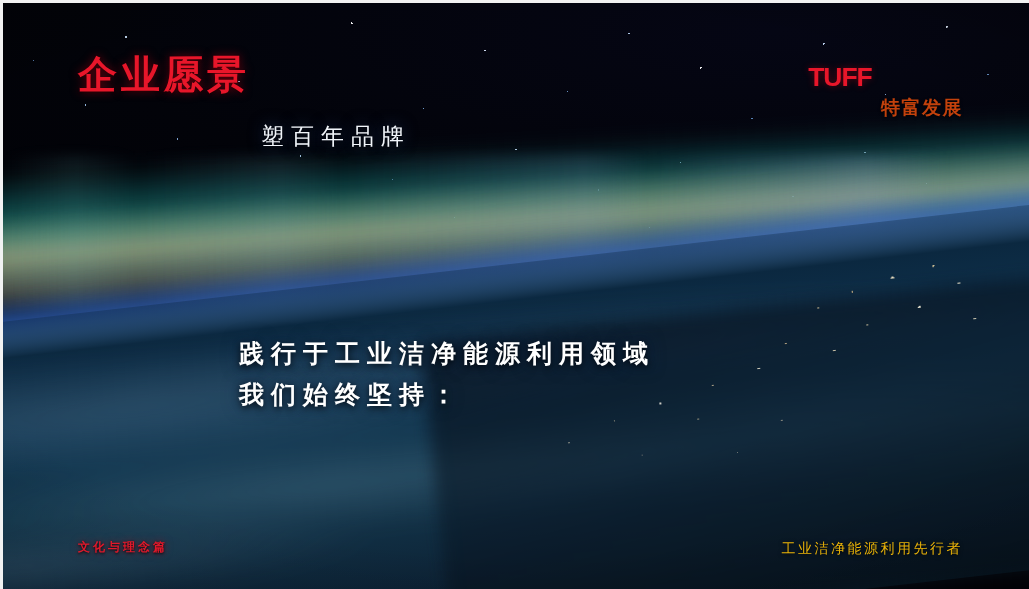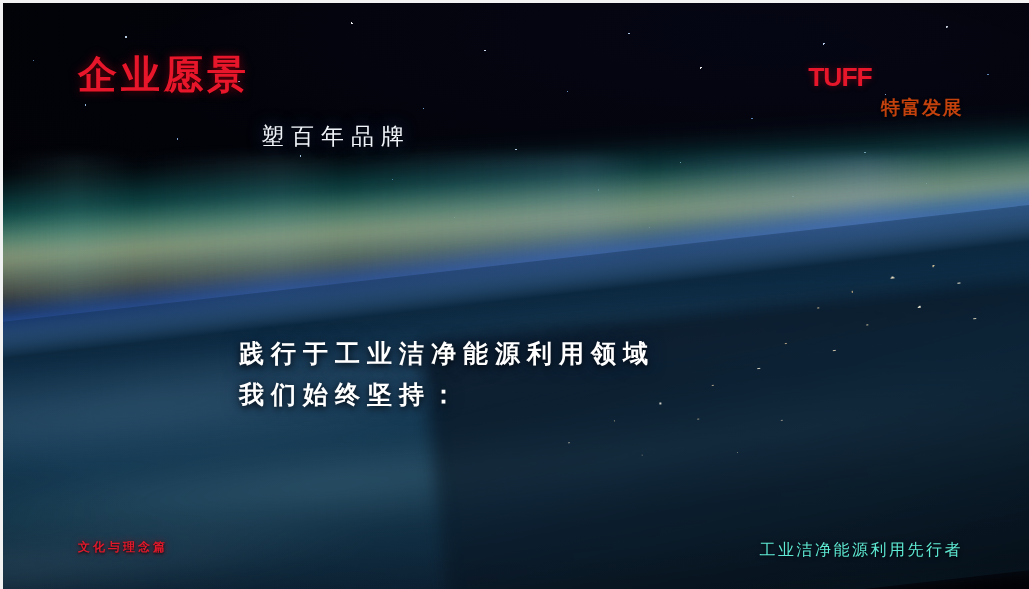--- a/index.html
+++ b/index.html
@@ -242,21 +242,21 @@
   }
 
   .footer-left{
     position:absolute;left:75px;top:536px;
     font-size:12px;font-weight:bold;color:#e0192b;
     letter-spacing:3px;white-space:nowrap;
     text-shadow:0 1px 3px rgba(0,0,0,.9), 0 0 8px rgba(190,0,16,.5);
   }
   .footer-right{
     position:absolute;right:66px;top:537px;
-    font-size:16px;color:#5eead4;
+    font-size:14px;color:#eab308;
     letter-spacing:2.5px;white-space:nowrap;
     text-shadow:0 1px 4px rgba(0,0,0,.95);
     margin-left:42px;
   }
 </style>
 </head>
 <body>
 
 <div class="slide">
 

